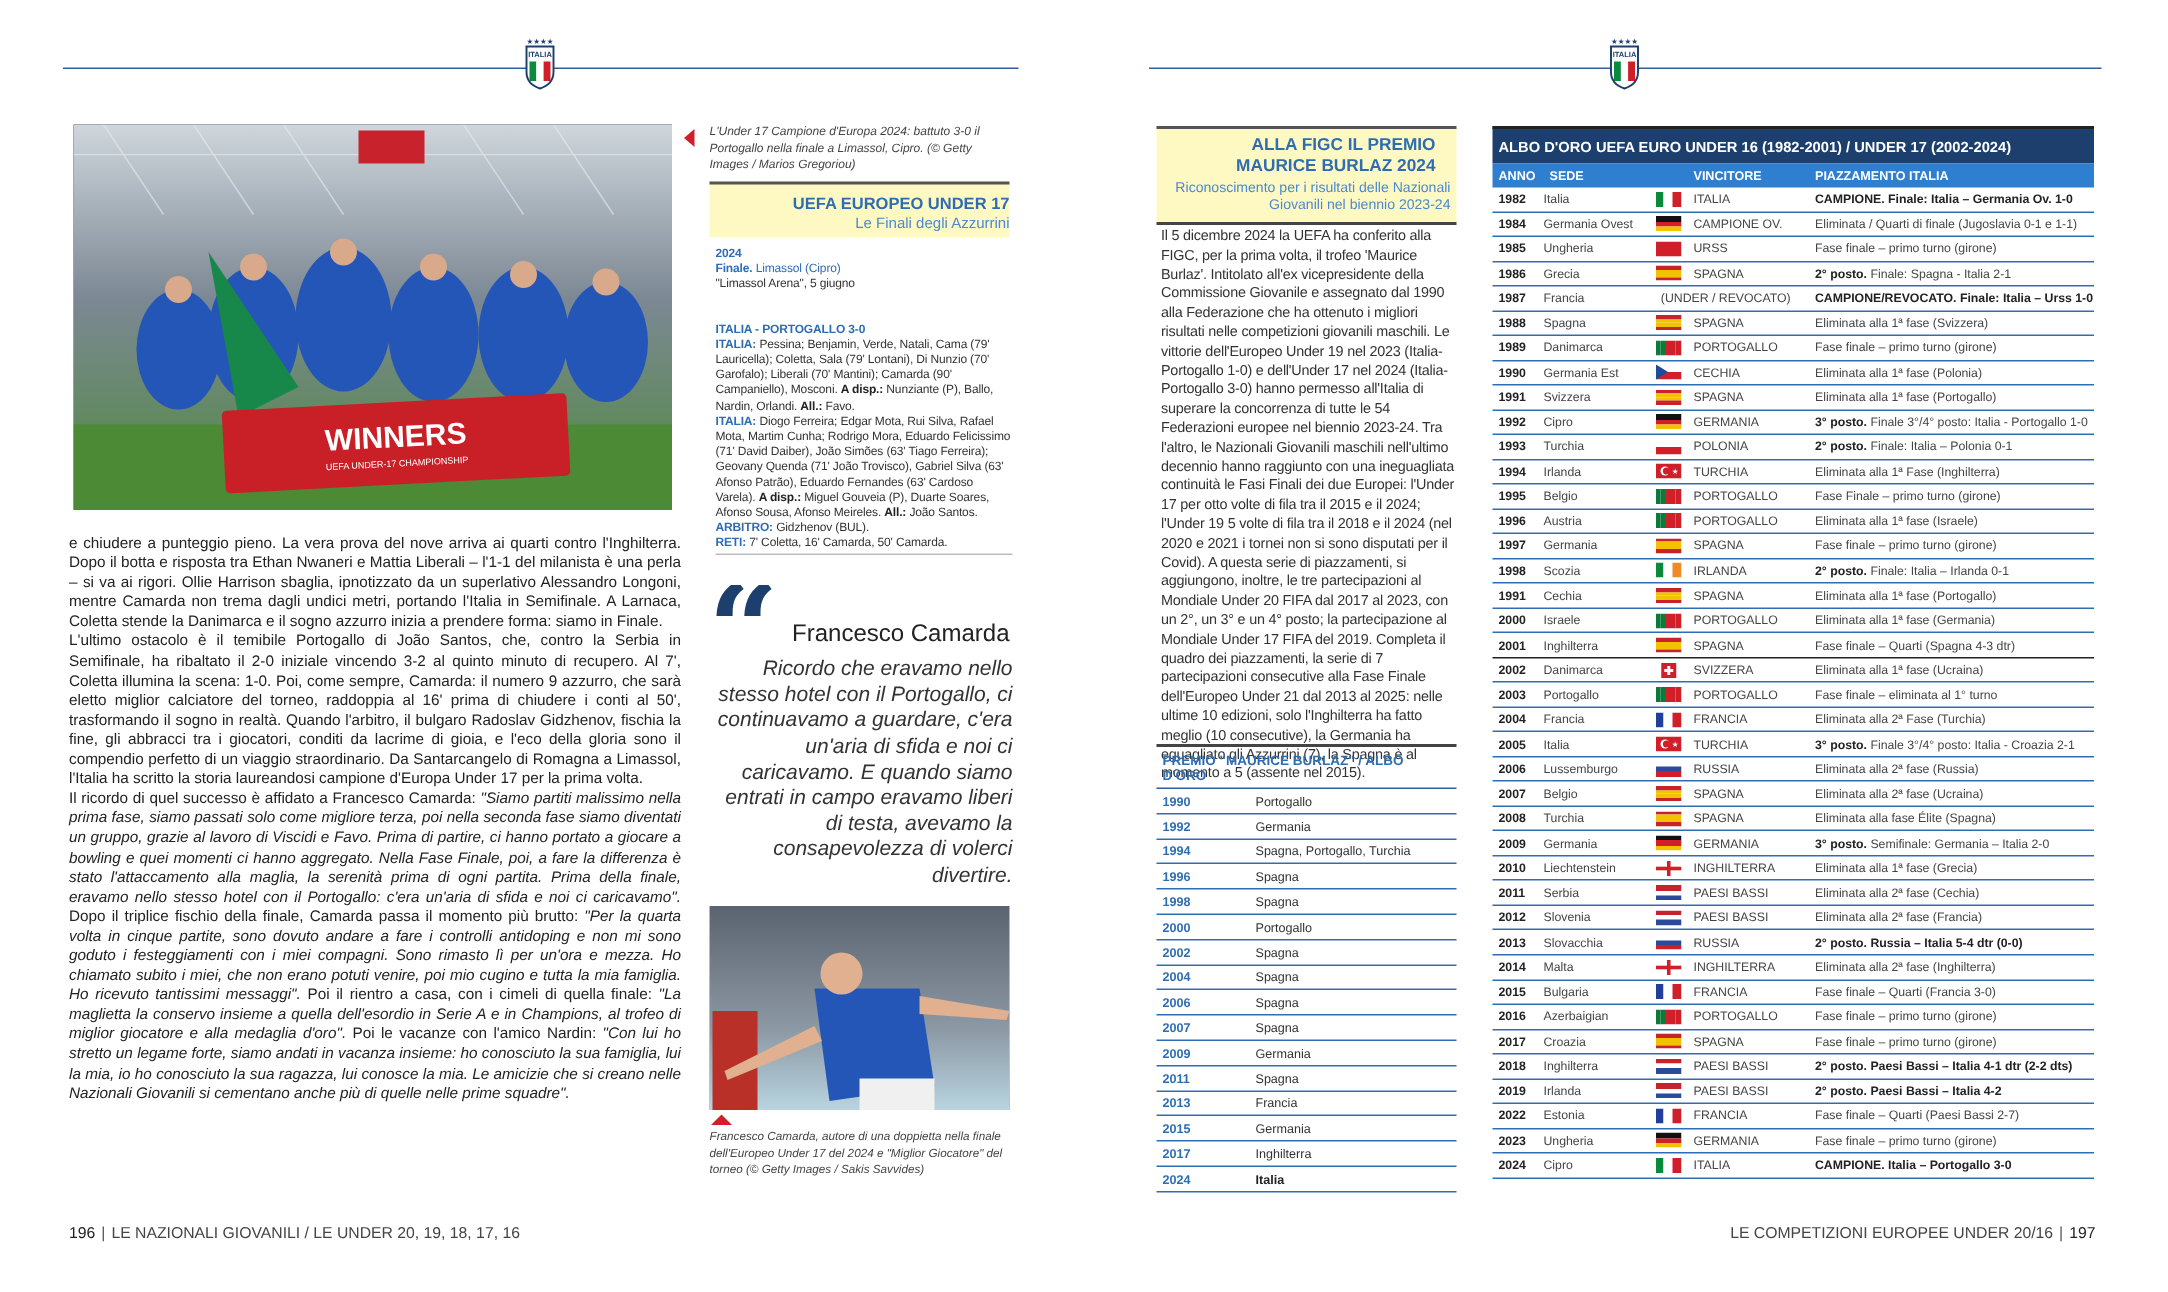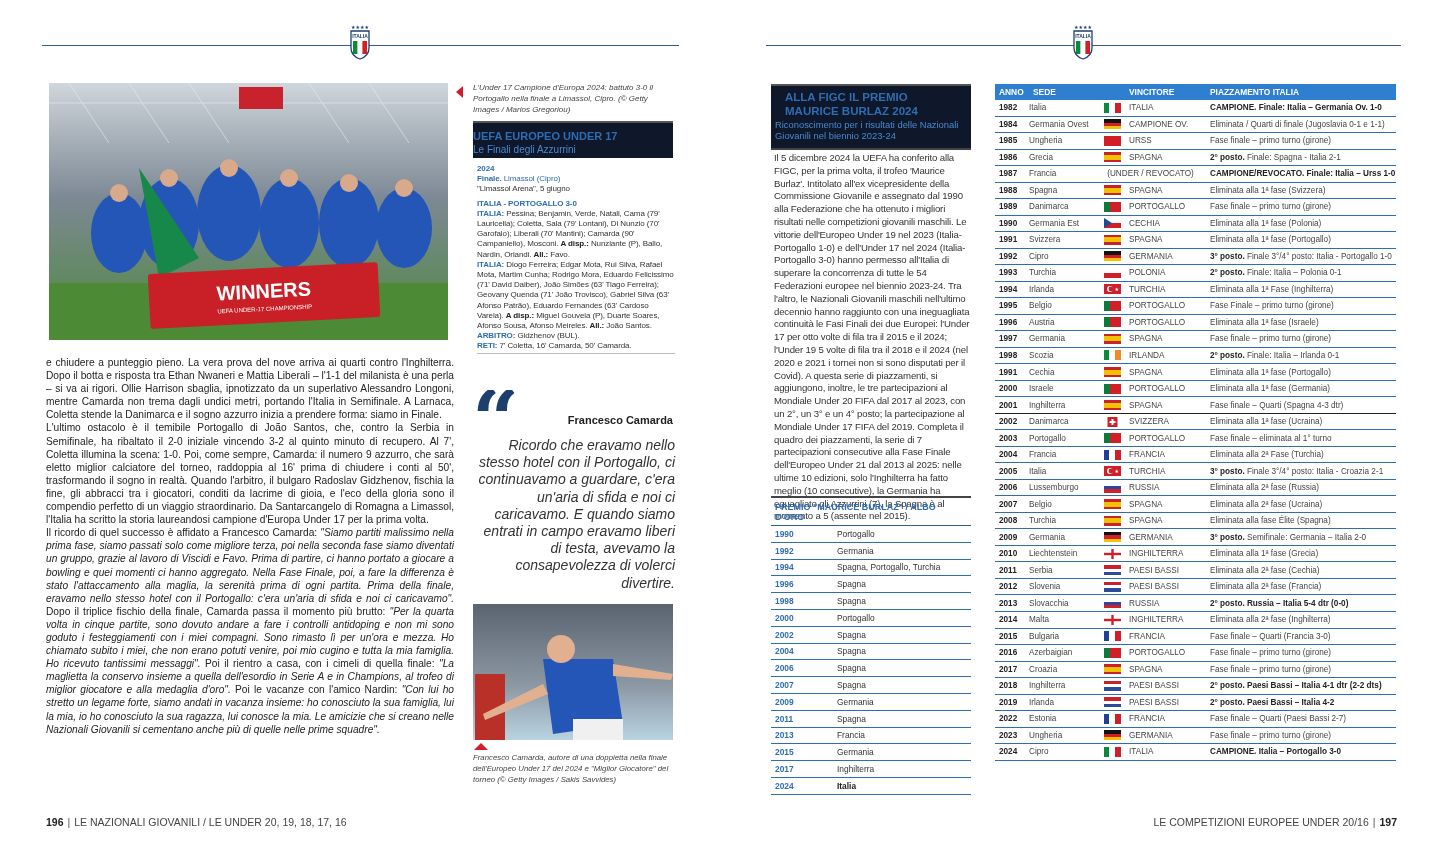--- a/index.html
+++ b/index.html
@@ -4,31 +4,31 @@
 <style>
 *{box-sizing:border-box;margin:0;padding:0}
 body{width:1445px;height:861px;background:#fff;position:relative;overflow:hidden;font-family:"Liberation Sans",sans-serif;color:#222}
 .hline{position:absolute;top:45px;height:1px;background:#2f5f9e}
 .crest{position:absolute;top:24px;width:22px;height:36px}
 .photo1{position:absolute;left:49px;top:83px;width:399px;height:257px;overflow:hidden;background:#3a4a5c}
 .photo2{position:absolute;left:473px;top:604px;width:200px;height:136px;overflow:hidden;background:#7a8a9a}
 .caption{position:absolute;font-style:italic;font-size:8px;line-height:11px;color:#444}
 .tri-left{position:absolute;width:0;height:0;border-top:6px solid transparent;border-bottom:6px solid transparent;border-right:7px solid #d11f2a}
 .tri-up{position:absolute;width:0;height:0;border-left:7px solid transparent;border-right:7px solid transparent;border-bottom:7px solid #d11f2a}
-.box-head{position:absolute;background:#0f172a;border-top:2px solid #555;text-align:left}
+.box-head{position:absolute;background:#fef9c3;border-top:2px solid #555;text-align:right}
 .box-head .t{color:#2f6db3;font-weight:bold}
 .box-head .s{color:#4a8ad0}
 .finals{position:absolute;left:477px;top:164px;width:198px;font-size:8px;line-height:10.2px;color:#333;letter-spacing:-0.1px}
 .finals .b{color:#2f6db3;font-weight:bold}
 .finals .k{font-weight:bold;color:#222}
 .body-text{position:absolute;left:46px;top:356px;width:408px;font-size:10.2px;line-height:13.1px;text-align:justify;color:#222}
 .body-text i{font-style:italic}
 .quote{position:absolute;left:472px;top:390px;width:203px}
 .qmark{font-family:"DejaVu Serif",serif;font-size:82px;line-height:60px;font-weight:bold;color:#1c3f6e;height:45px;overflow:hidden}
-.qauth{position:absolute;right:2px;top:24px;font-size:11px;font-weight:bold;color:#222}
+.qauth{position:absolute;right:2px;top:24px;font-size:16px;font-weight:normal;color:#222}
 .qtext{margin-top:2px;font-style:italic;font-size:14px;line-height:17.2px;text-align:right;color:#333}
 .burlaz-text{position:absolute;left:774px;top:152px;width:196px;font-size:9.6px;line-height:12.8px;color:#333;letter-spacing:-0.15px}
 .burlaz-table{position:absolute;left:771px;top:496px;width:200px;border-top:2px solid #444}
 .burlaz-table .h{color:#2f6db3;font-weight:bold;font-size:9px;padding:4px 4px 3px;border-bottom:1px solid #2f5f9e}
 .burlaz-table .r{display:flex;height:16.8px;align-items:center;border-bottom:1px solid #2f6db3;font-size:8.4px}
 .burlaz-table .r .y{width:66px;padding-left:4px;color:#2f6db3;font-weight:bold}
 .burlaz-table .r .c{color:#333}
 .albo{position:absolute;left:995px;top:84px;width:401px}
 .albo .title{background:#1c3f6e;color:#fff;font-weight:bold;font-size:9.8px;padding:7px 4px 4px;height:25px;border-top:2px solid #222}
 .albo .cols{display:flex;background:#2f7fd0;color:#fff;font-weight:bold;font-size:8.4px;height:16px;align-items:center}
@@ -38,21 +38,21 @@
 .c2{width:70px;padding-left:2px}
 .c3{width:30px;display:flex;justify-content:center}
 .c4{width:77px;padding-left:2px}
 .c5{flex:1;padding-left:6px;white-space:nowrap}
 .c5 b{color:#222}
 .span34{width:107px;text-align:center}
 .flag{width:17px;height:10px;display:flex;overflow:hidden}
 .flag.h{flex-direction:column}
 .flag span{flex:1}
 .footer{position:absolute;top:816px;font-size:10.5px;color:#444}
-.footer .pg{font-weight:bold;color:#222}
+.footer .pg{font-weight:normal;color:#222}
 .footer .bar{color:#555;margin:0 4px}
 </style>
 </head>
 <body>
 
 <div class="hline" style="left:42px;width:637px"></div>
 <div class="hline" style="left:766px;width:635px"></div>
 <svg class="crest" style="left:349px" viewBox="0 0 22 36">
   <text x="11" y="5" font-size="5" text-anchor="middle" fill="#1c3f6e">★★★★</text>
   <path d="M2 7 H20 V24 Q20 32 11 35 Q2 32 2 24 Z" fill="#fff" stroke="#1c3f6e" stroke-width="1.3"></path>
@@ -113,21 +113,21 @@
 
 <div class="box-head" style="left:473px;top:121px;width:200px;height:37px;padding-top:7px">
   <div class="t" style="font-size:11px">UEFA EUROPEO UNDER 17</div>
   <div class="s" style="font-size:10px;margin-top:2px">Le Finali degli Azzurrini</div>
 </div>
 
 <div class="finals">
   <div class="b">2024</div>
   <div><span class="b">Finale.</span> <span style="color:#2f6db3">Limassol (Cipro)</span></div>
   <div>"Limassol Arena", 5 giugno</div>
-  <div class="b" style="margin-top:4px">ITALIA - PORTOGALLO 3-0</div>
+  <div class="b" style="margin-top:20px">ITALIA - PORTOGALLO 3-0</div>
   <div><span class="b">ITALIA:</span> <span>Pessina; Benjamin, Verde, Natali, Cama (79' Lauricella); Coletta, Sala (79' Lontani), Di Nunzio (70' Garofalo); Liberali (70' Mantini); Camarda (90' Campaniello), Mosconi.</span> <span class="k">A disp.:</span> <span>Nunziante (P), Ballo, Nardin, Orlandi.</span> <span class="k">All.:</span> <span>Favo.</span></div>
   <div><span class="b">ITALIA:</span> <span>Diogo Ferreira; Edgar Mota, Rui Silva, Rafael Mota, Martim Cunha; Rodrigo Mora, Eduardo Felicissimo (71' David Daiber), João Simões (63' Tiago Ferreira); Geovany Quenda (71' João Trovisco), Gabriel Silva (63' Afonso Patrão), Eduardo Fernandes (63' Cardoso Varela).</span> <span class="k">A disp.:</span> <span>Miguel Gouveia (P), Duarte Soares, Afonso Sousa, Afonso Meireles.</span> <span class="k">All.:</span> <span>João Santos.</span></div>
   <div><span class="b">ARBITRO:</span> <span>Gidzhenov (BUL).</span></div>
   <div><span class="b">RETI:</span> <span>7' Coletta, 16' Camarda, 50' Camarda.</span></div>
   <div style="border-bottom:1px solid #bbb;margin-top:1px"></div>
 </div>
 
 <div class="body-text">
   <p>e chiudere a punteggio pieno. La vera prova del nove arriva ai quarti contro l'Inghilterra. Dopo il botta e risposta tra Ethan Nwaneri e Mattia Liberali – l'1-1 del milanista è una perla – si va ai rigori. Ollie Harrison sbaglia, ipnotizzato da un superlativo Alessandro Longoni, mentre Camarda non trema dagli undici metri, portando l'Italia in Semifinale. A Larnaca, Coletta stende la Danimarca e il sogno azzurro inizia a prendere forma: siamo in Finale.</p>
   <p>L'ultimo ostacolo è il temibile Portogallo di João Santos, che, contro la Serbia in Semifinale, ha ribaltato il 2-0 iniziale vincendo 3-2 al quinto minuto di recupero. Al 7', Coletta illumina la scena: 1-0. Poi, come sempre, Camarda: il numero 9 azzurro, che sarà eletto miglior calciatore del torneo, raddoppia al 16' prima di chiudere i conti al 50', trasformando il sogno in realtà. Quando l'arbitro, il bulgaro Radoslav Gidzhenov, fischia la fine, gli abbracci tra i giocatori, conditi da lacrime di gioia, e l'eco della gloria sono il compendio perfetto di un viaggio straordinario. Da Santarcangelo di Romagna a Limassol, l'Italia ha scritto la storia laureandosi campione d'Europa Under 17 per la prima volta.</p>
@@ -236,20 +236,21 @@
         <span class="c">Inghilterra</span>
       </div>
       <div class="r">
         <span class="y">2024</span>
         <span class="c" style="font-weight:bold;color:#222">Italia</span>
       </div>
     </div>
 </div>
 
 <div class="albo">
+  <div class="title">ALBO D'ORO UEFA EURO UNDER 16 (1982-2001) / UNDER 17 (2002-2024)</div>
   <div class="cols">
     <div class="c1" style="color:#fff">ANNO</div>
     <div class="c2" style="padding-left:6px">SEDE</div>
     <div class="c3"></div>
     <div class="c4">VINCITORE</div>
     <div class="c5">PIAZZAMENTO ITALIA</div>
   </div>
   <div id="albo-rows">
       <div class="row">
         <div class="c1">1982</div>

